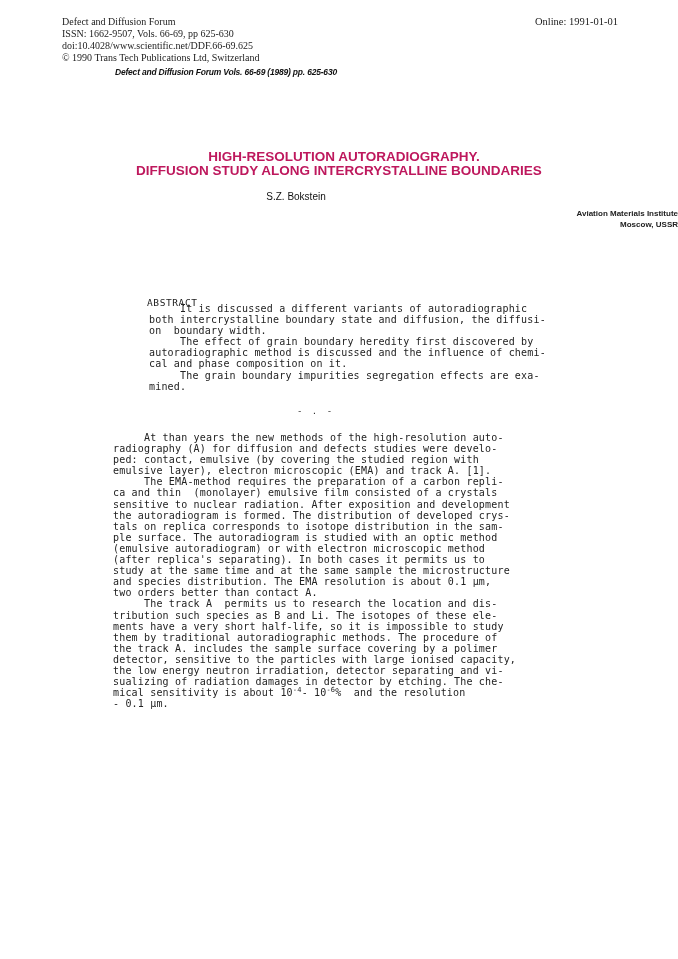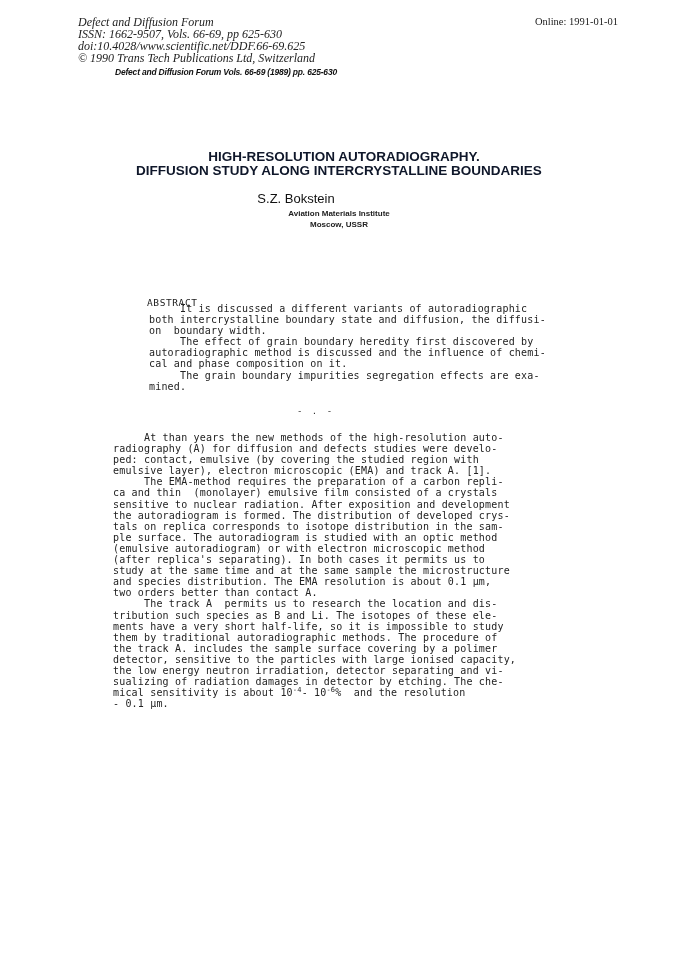--- a/index.html
+++ b/index.html
@@ -1,25 +1,25 @@
 <!DOCTYPE html>
 <html><head>
 <meta charset="utf-8">
 <style>
   html, body { margin: 0; padding: 0; background: #ffffff; }
   body { width: 678px; height: 959px; position: relative; overflow: hidden; color: #111; }
-  .meta { position: absolute; left: 78px; top: 16px; font-family: "Liberation Serif", serif; font-style: italic; font-size: 12px; line-height: 12px; color: #222; }
+  .meta { position: absolute; left: 62px; top: 16px; font-family: "Liberation Serif", serif; font-size: 10px; line-height: 12px; color: #222; }
   .meta div { white-space: nowrap; }
   .online { position: absolute; right: 60px; top: 16px; font-family: "Liberation Serif", serif; font-size: 10.5px; line-height: 12px; color: #222; }
   .journal-line { position: absolute; left: 102px; top: 67px; font-family: "Liberation Sans", sans-serif; font-style: italic; font-weight: bold; font-size: 8.5px; letter-spacing: -0.2px; color: #111; white-space: nowrap; margin-left: 13px; }
-  .title { position: absolute; left: 0; width: 678px; top: 150px; text-align: center; font-family: "Liberation Sans", sans-serif; font-weight: bold; font-size: 13.5px; line-height: 14px; color: #0f172a; }
+  .title { position: absolute; left: 0; width: 678px; top: 150px; text-align: center; font-family: "Liberation Sans", sans-serif; font-weight: bold; font-size: 13.5px; line-height: 14px; color: #be185d; }
   .title div { white-space: nowrap; }
   .title .l1 { margin-left: 10px; }
-  .author { position: absolute; left: 0; width: 592px; top: 191px; text-align: center; font-family: "Liberation Sans", sans-serif; font-size: 13px; color: #111; }
-  .affil { position: absolute; left: 0; width: 678px; top: 208px; text-align: center; font-family: "Liberation Sans", sans-serif; font-weight: bold; font-size: 8px; line-height: 11px; color: #222; }
+  .author { position: absolute; left: 0; width: 592px; top: 191px; text-align: center; font-family: "Liberation Sans", sans-serif; font-size: 10px; color: #111; }
+  .affil { position: absolute; left: 0; width: 678px; top: 208px; text-align: right; font-family: "Liberation Sans", sans-serif; font-weight: bold; font-size: 8px; line-height: 11px; color: #222; }
   .body { position: absolute; left: 113px; top: 295px; font-family: "DejaVu Sans Mono", "Liberation Mono", monospace; font-size: 10px; line-height: 11.1px; color: #222; letter-spacing: 0.18px; }
   .body .ln { white-space: pre; height: 11.1px; }
   .abstract-head { position: absolute; left: 147px; top: 297px; font-family: "DejaVu Sans Mono", "Liberation Mono", monospace; font-size: 9.5px; color: #222; letter-spacing: 0.6px; }
   .sep { position: absolute; left: 297px; top: 406px; font-family: "DejaVu Sans Mono", monospace; font-size: 9px; color: #333; letter-spacing: 2px; }
   sup { font-size: 7px; vertical-align: 4px; line-height: 0; }
 </style>
 </head>
 <body>
 
 <div class="meta">

